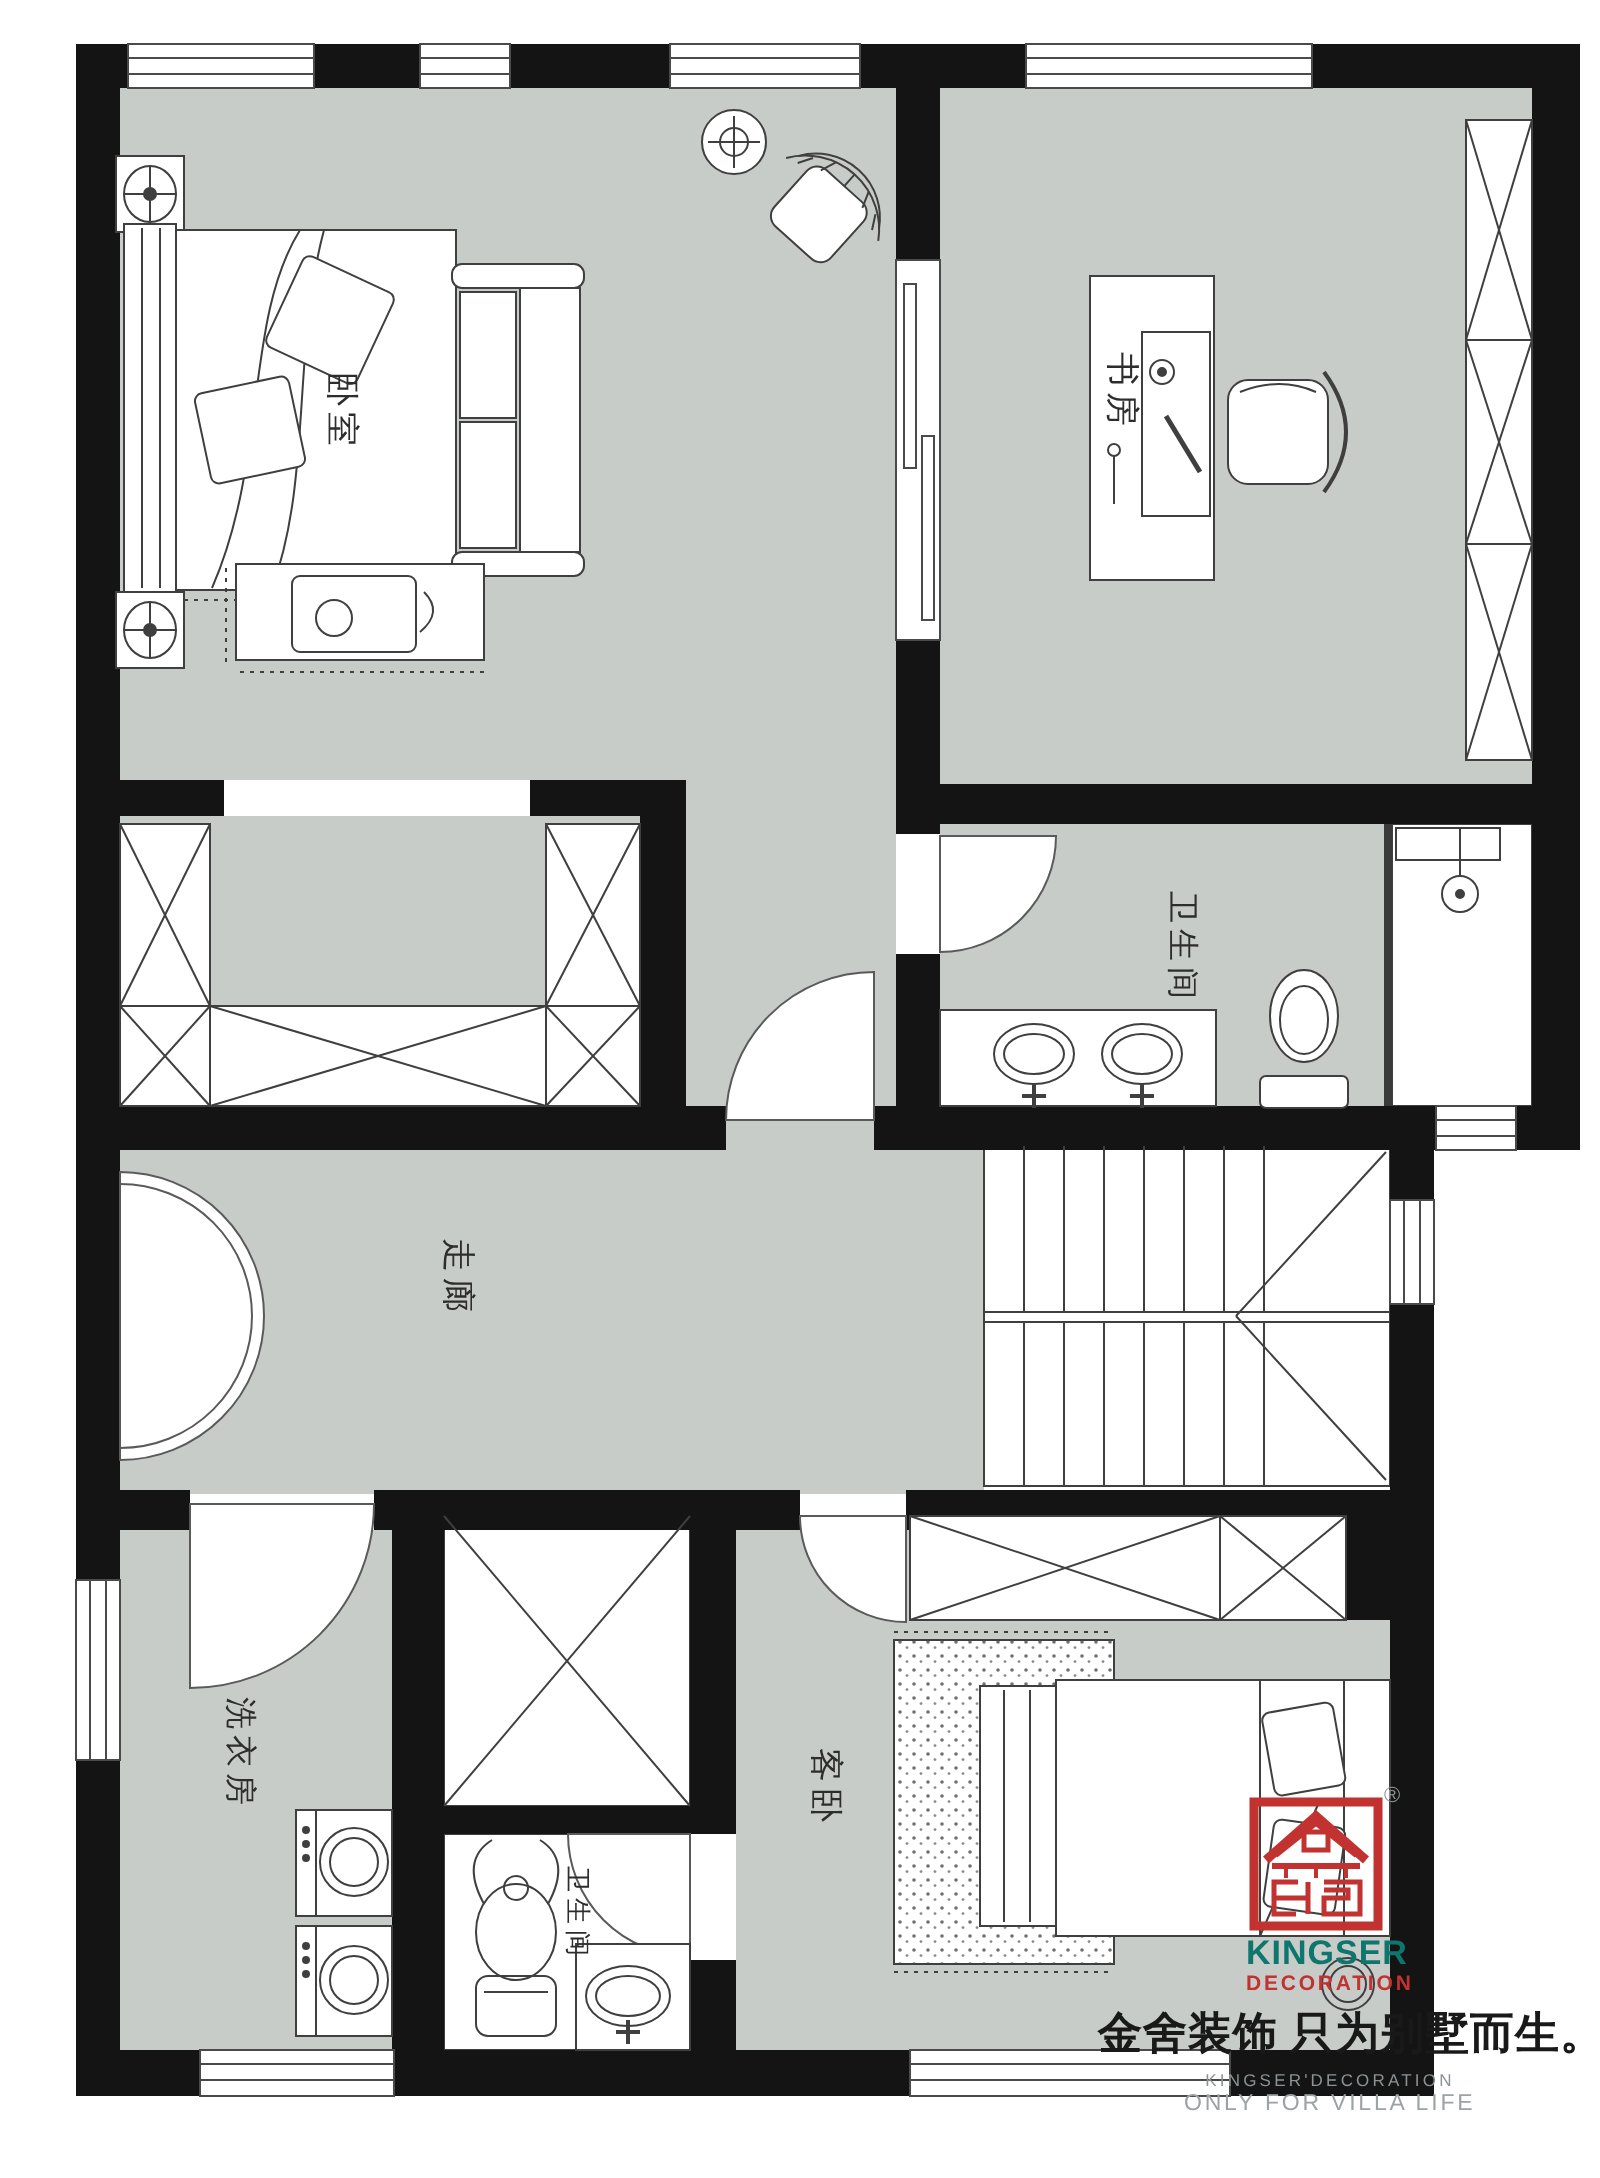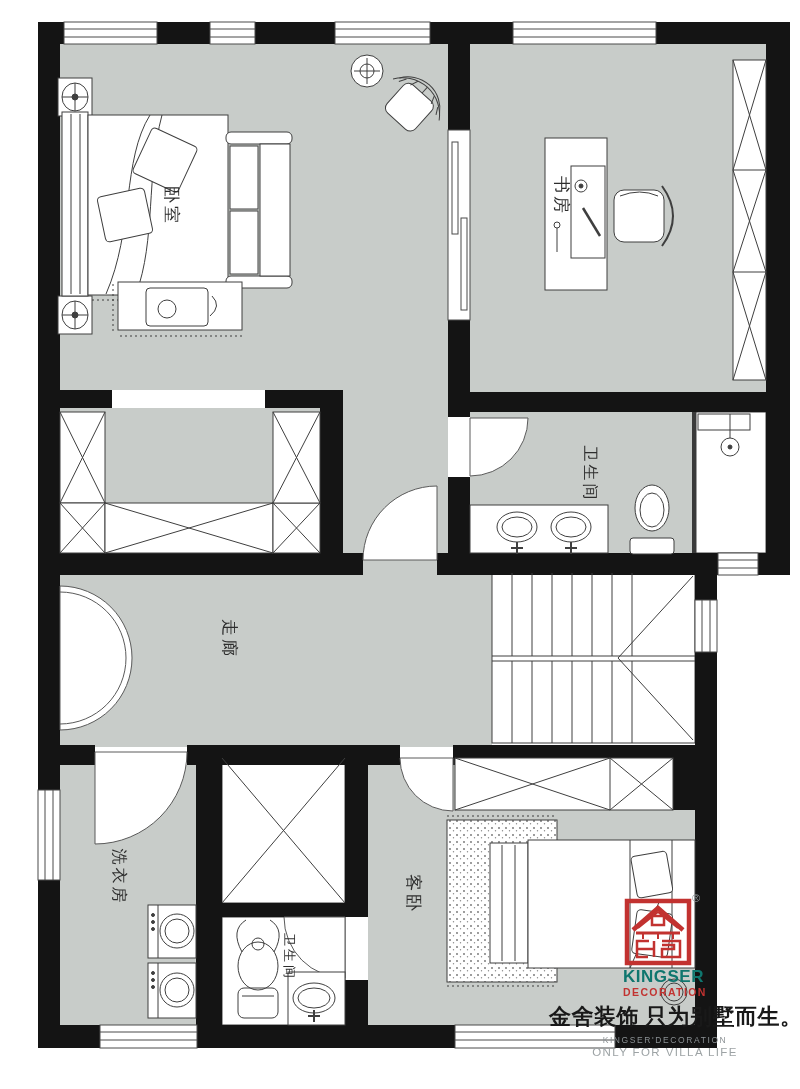--- a/index.html
+++ b/index.html
@@ -11,21 +11,21 @@
               letter-spacing:3px;white-space:nowrap;line-height:1;}
   .logo-name{position:absolute;left:623px;top:967px;width:78px;color:#0f766e;
              font-size:17px;font-weight:bold;letter-spacing:.5px;}
   .logo-sub{position:absolute;left:623px;top:986px;width:82px;color:#c23230;
             font-size:10.5px;font-weight:bold;letter-spacing:1.4px;}
   .reg-mark{position:absolute;left:692px;top:892px;color:#8f9597;font-size:11px;}
   .slogan{position:absolute;left:549px;top:1002px;color:#191919;font-size:22px;font-weight:600;
           font-family:"Liberation Serif","DejaVu Serif",serif;white-space:nowrap;letter-spacing:.5px;}
   .wm1{position:absolute;left:600px;top:1035px;width:130px;text-align:center;color:#8b9194;
        font-size:8.5px;letter-spacing:1.6px;white-space:nowrap;}
-  .wm2{position:absolute;left:592px;top:1046px;width:146px;text-align:center;color:#9da3a5;
+  .wm2{position:absolute;left:592px;top:1046px;width:146px;color:#9da3a5;
        font-size:11.5px;letter-spacing:1.4px;white-space:nowrap;}
 </style>
 </head>
 <body>
 
 <div class="canvas">
 
 <svg width="800" height="1089" viewBox="0 0 800 1089">
   <defs>
     <pattern id="dots" width="7" height="7" patternUnits="userSpaceOnUse">

